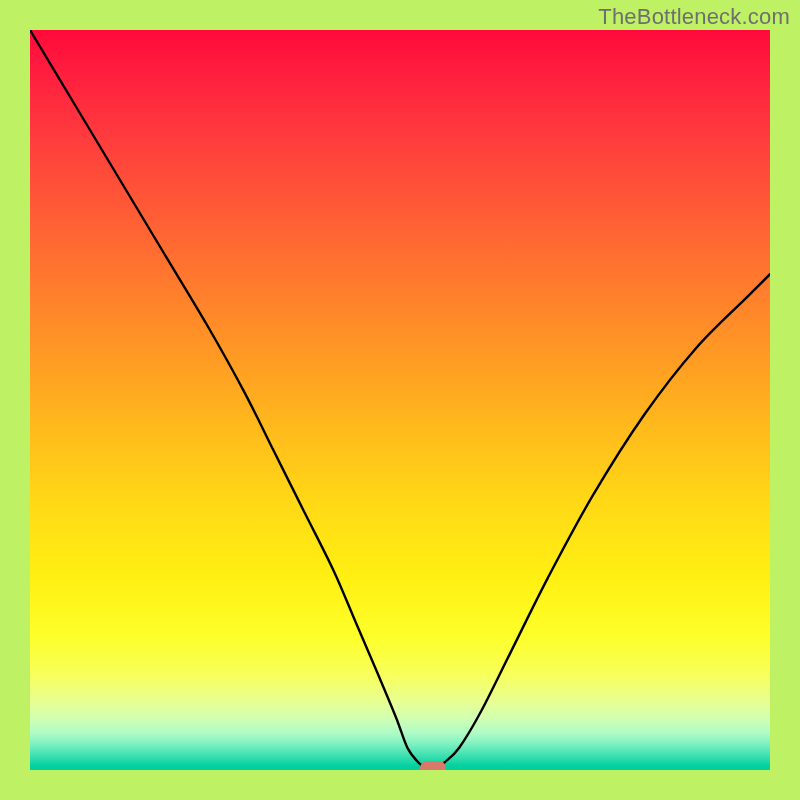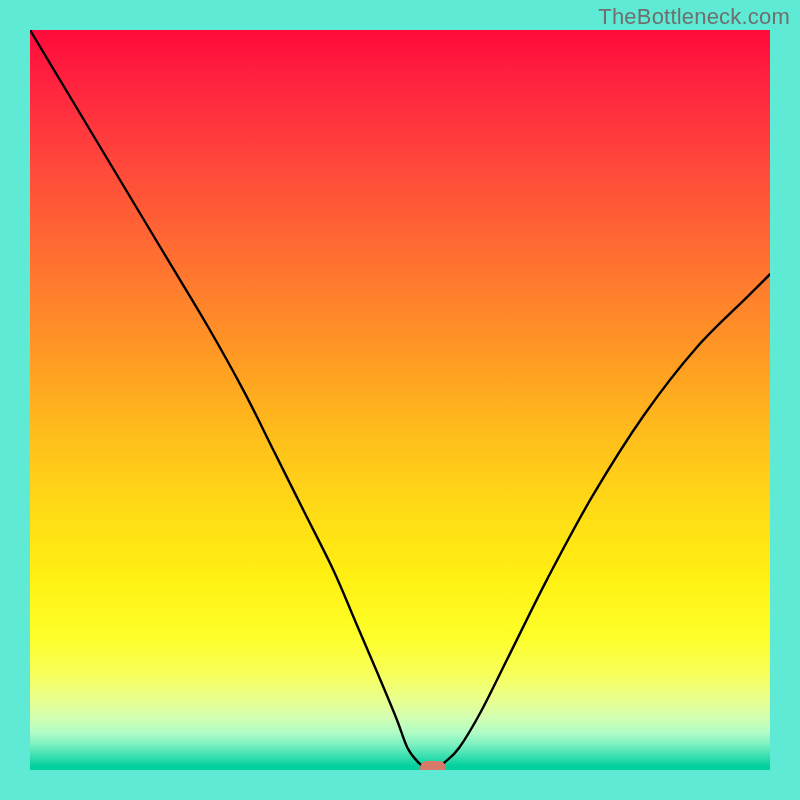--- a/index.html
+++ b/index.html
@@ -8,21 +8,21 @@
     width: 800px;
     height: 800px;
     background: #000;
     overflow: hidden;
     font-family: Arial, Helvetica, sans-serif;
   }
   .frame {
     position: relative;
     width: 800px;
     height: 800px;
-    background: #5eead4;
+    background: #bef264;
   }
   .plot-area {
     position: absolute;
     left: 30px;
     top: 30px;
     width: 740px;
     height: 740px;
     overflow: hidden;
     background: linear-gradient(
       to bottom,

